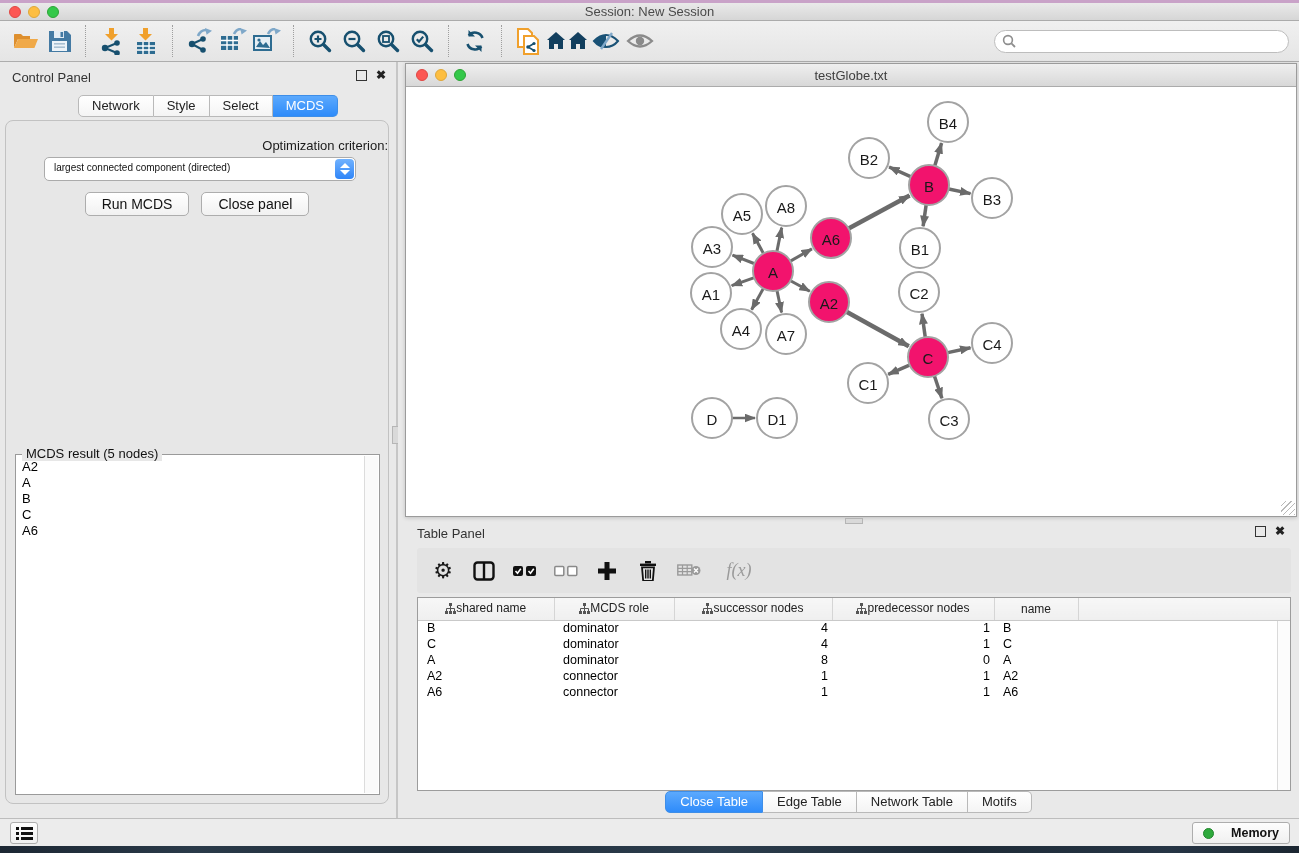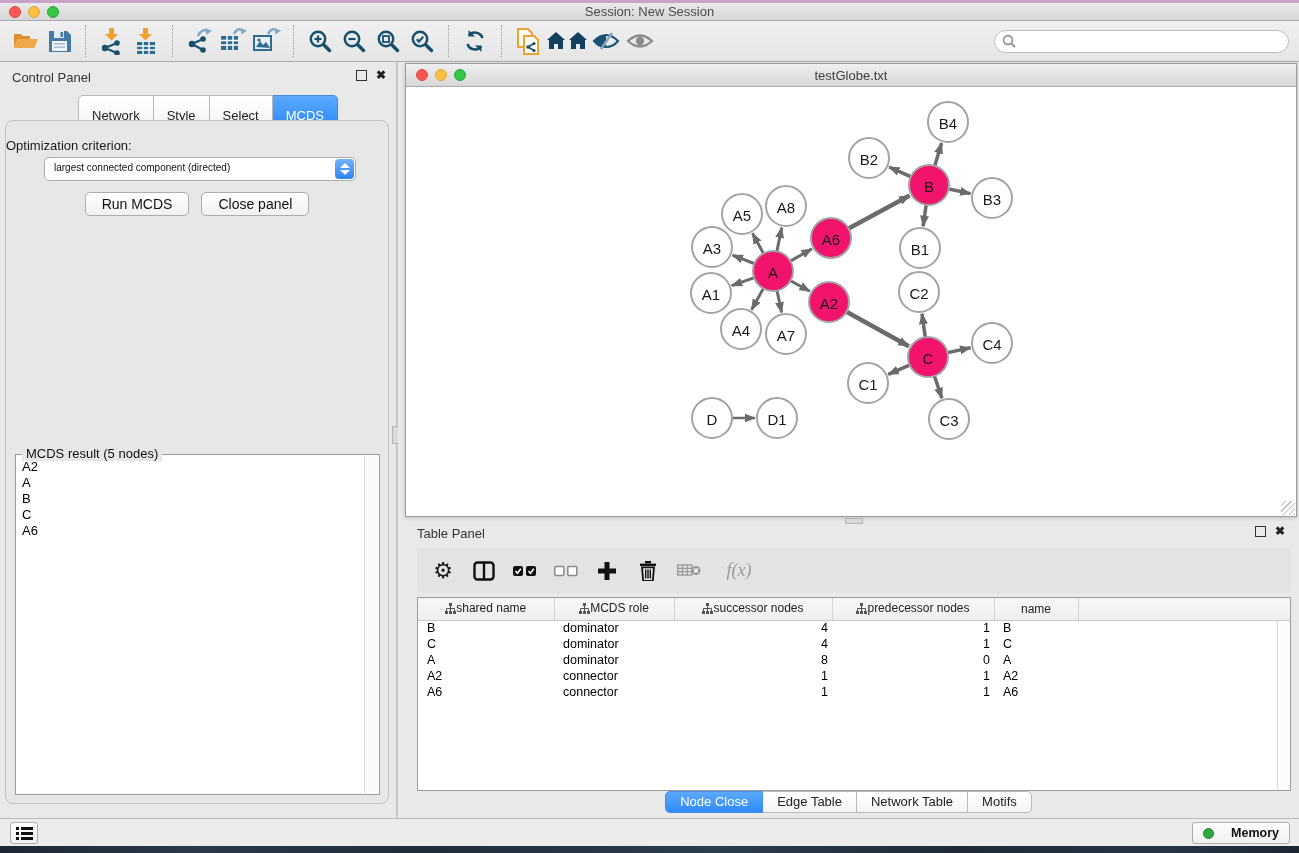--- a/index.html
+++ b/index.html
@@ -38,29 +38,29 @@
 
   
   .cp-header { position:absolute; left:12px; top:8px; font-size:13px; color:#333; }
   .panel-ctl { position:absolute; top:7px; display:flex; gap:9px; }
   .cp-header-ctl { right:10px; }
   .float-box { width:11px; height:11px; border:1.5px solid #333; margin-top:1px; }
   .close-x { font-size:12px; font-weight:bold; color:#222; line-height:13px; }
 
   .seg { display:flex; }
   .seg .seg-btn { background:linear-gradient(#FFFFFF,#F4F4F4); border:1px solid #B9B9B9; border-left:none;
-    padding:12px 13px 3px; font-size:13px; color:#222; font-family:inherit; }
+    padding:2px 13px 3px; font-size:13px; color:#222; font-family:inherit; }
   .seg .seg-btn:first-child { border-left:1px solid #B9B9B9; border-radius:5px 0 0 5px; }
   .seg .seg-btn:last-child { border-radius:0 5px 5px 0; }
   .seg .seg-btn.active { background:linear-gradient(#5CA9FD,#2E8BFA); border-color:#3E8EE8; color:#fff; }
   .cp-tabs { position:absolute; left:78px; top:33px; }
 
   .cp-box { position:absolute; left:5px; right:7px; top:58px; bottom:14px;
     background:#E7E7E7; border:1px solid #C2C2C2; border-radius:8px; }
-  .opt-label { position:absolute; left:0; right:0; top:17px; text-align:left; font-size:13px; color:#1A1A1A; }
+  .opt-label { position:absolute; left:0; right:0; top:17px; text-align:right; font-size:13px; color:#1A1A1A; }
   .criterion { position:absolute; left:38px; top:36px; width:312px; height:24px; background:#fff;
     border:1px solid #ABABAB; border-radius:5px; }
   .criterion .val { position:absolute; left:9px; top:4px; font-size:10px; color:#111; white-space:nowrap; }
   .criterion .stepper { position:absolute; right:1px; top:1px; bottom:1px; width:19px; border-radius:4px;
     background:linear-gradient(#71B2FE,#2F85F8); }
   .stepper i { position:absolute; left:4.5px; width:0; height:0; border-left:5px solid transparent; border-right:5px solid transparent; }
   .stepper .up { top:4px; border-bottom:5px solid #fff; }
   .stepper .dn { bottom:4px; border-top:5px solid #fff; }
   .cp-buttons { position:absolute; left:0; right:0; top:71px; display:flex; justify-content:center; gap:12px; }
   .mac-btn { background:linear-gradient(#FFFFFF,#F1F1F1); border:1px solid #ADADAD; border-radius:5px;
@@ -613,21 +613,21 @@
                   <td class="c4">A6</td>
                   <td></td>
                 </tr>
               </tbody>
           </table>
           <div class="table-scroll-track"></div>
         </div>
 
         <div class="tp-tabs">
           <div class="seg">
-            <button class="seg-btn active">Node Close</button>
+            <button class="seg-btn active">Close Table</button>
             <button class="seg-btn">Edge Table</button>
             <button class="seg-btn">Network Table</button>
             <button class="seg-btn">Motifs</button>
           </div>
         </div>
       </div>
     </section>
   </div>
 
   <div class="statusbar">

